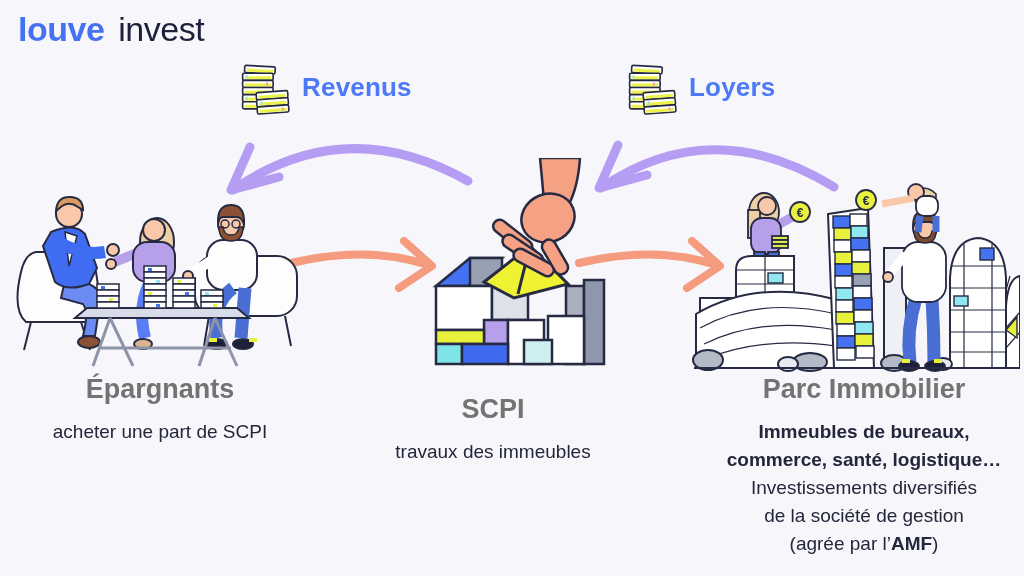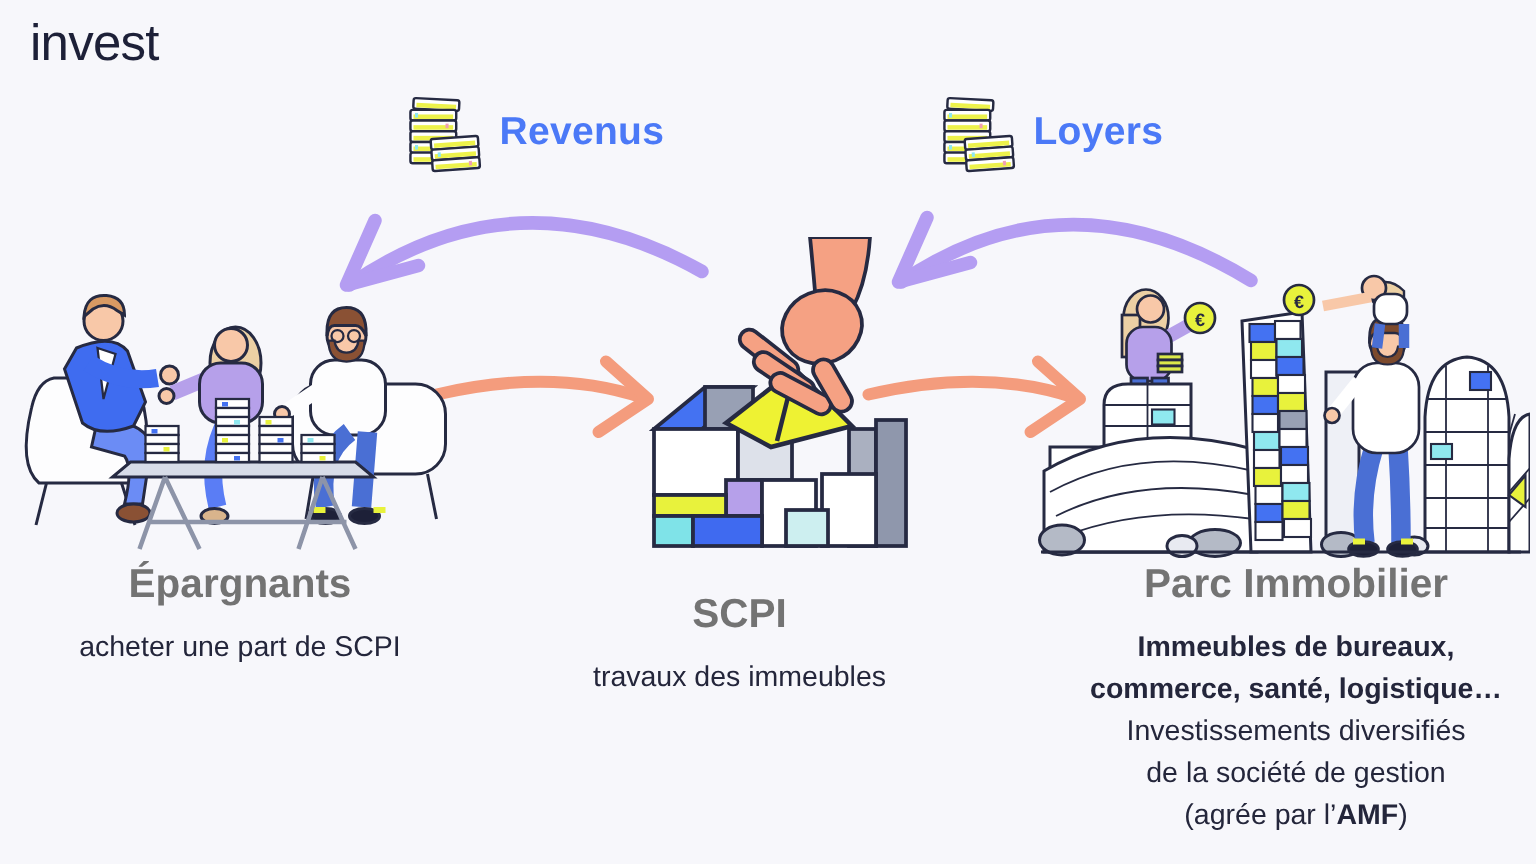--- a/index.html
+++ b/index.html
@@ -6,25 +6,25 @@
   body{
     width:1024px;height:576px;
     font-family:"Liberation Sans","DejaVu Sans",sans-serif;
     background:#f7f7fb;
   }
   #canvas{position:relative;width:1024px;height:576px;background:#f7f7fb;overflow:hidden;}
 
   
   .logo{position:absolute;left:18px;top:10px;font-size:34px;letter-spacing:-0.5px;display:flex;align-items:baseline;}
   .logo .w1{color:#4472f2;font-weight:800;}
-  .logo .w2{color:#1d2038;font-weight:500;margin-left:2px;}
+  .logo .w2{color:#1d2038;font-weight:500;margin-left:14px;}
 
   
   .flow{position:absolute;top:58px;display:flex;align-items:center;gap:11px;}
-  .flow.revenus{left:270px;align-items:center;}
+  .flow.revenus{left:239px;align-items:center;}
   .flow.loyers{left:626px;}
   .flow .lbl{font-size:26px;font-weight:700;color:#4b79f7;letter-spacing:0.2px;}
 
   
   .overlay{position:absolute;left:0;top:0;width:1024px;height:576px;}
 
   
   .illus{position:absolute;}
   .illus.people{left:5px;top:180px;}
   .illus.hand{left:428px;top:158px;}
@@ -38,20 +38,21 @@
   .col.c1{left:14px;top:374px;width:292px;}
   .col.c2{left:343px;top:374px;width:300px;margin-top:20px;}
   .col.c3{left:696px;top:374px;width:336px;}
 </style>
 </head>
 <body>
 
 <div id="canvas">
 
   <div class="logo">
+    <span class="w1">louve</span>
     <span class="w2">invest</span>
   </div>
 
   <div class="flow revenus">
     <svg width="52" height="58" viewBox="0 0 50 57">
       <g stroke="#262a42" stroke-width="1.6">
         <g transform="translate(2,0) rotate(3 18 11)">
           <rect x="3" y="8" width="30" height="7" rx="1.5" fill="#fff"></rect>
           <rect x="5" y="11" width="26" height="3" fill="#edf24b" stroke="none"></rect>
         </g>

